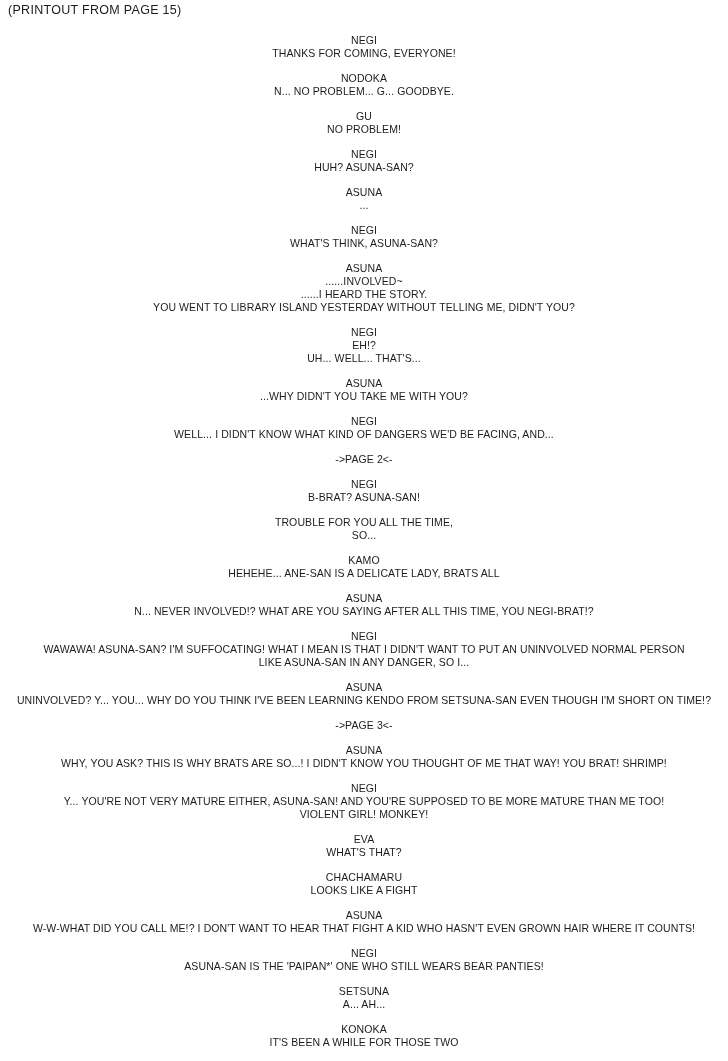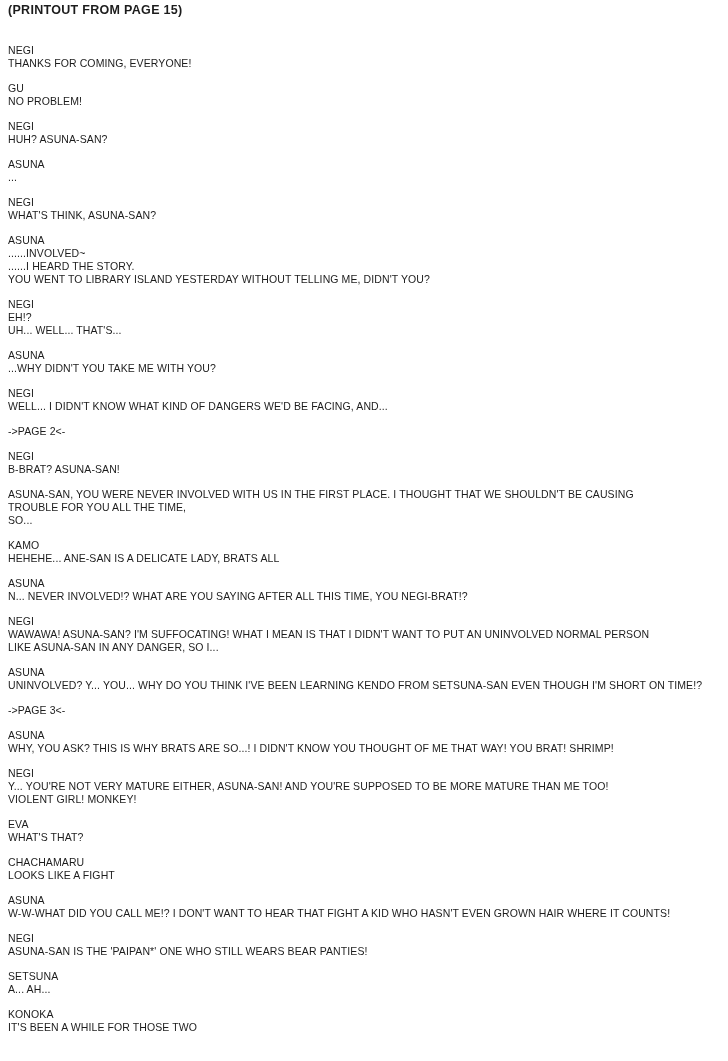--- a/index.html
+++ b/index.html
@@ -12,51 +12,56 @@
     width: 728px;
     min-height: 1061px;
     box-sizing: border-box;
     padding: 3px 8px 10px 8px;
     font-family: "Liberation Sans", sans-serif;
     color: #1c1c1c;
     background: #ffffff;
   }
   .doc-header {
     font-size: 12.5px;
-    font-weight: bold;
+    font-weight: normal;
     line-height: 15px;
     letter-spacing: 0.3px;
-    margin: 0 0 26px 0;
+    margin: 0 0 16px 0;
     white-space: pre;
   }
   .block {
     margin: 0 0 12px 0;
   }
   .line {
     font-size: 10.5px;
     line-height: 13px;
     letter-spacing: 0.1px;
     white-space: pre;
+    text-align: center;
   }
   .speaker {
     
   }
   .marker {
     
   }
 </style>
 </head>
 <body>
 
 <div class="doc">
   <div class="doc-header">(PRINTOUT FROM PAGE 15)</div>
   <div id="blocks">
       <div class="block">
         <div class="line speaker">NEGI</div>
         <div class="line dialogue">THANKS FOR COMING, EVERYONE!</div>
+      </div>
+      <div class="block">
+        <div class="line speaker">NODOKA</div>
+        <div class="line dialogue">N... NO PROBLEM... G... GOODBYE.</div>
       </div>
       <div class="block">
         <div class="line speaker">GU</div>
         <div class="line dialogue">NO PROBLEM!</div>
       </div>
       <div class="block">
         <div class="line speaker">NEGI</div>
         <div class="line dialogue">HUH? ASUNA-SAN?</div>
       </div>
       <div class="block">
@@ -87,21 +92,20 @@
         <div class="line dialogue">WELL... I DIDN'T KNOW WHAT KIND OF DANGERS WE'D BE FACING, AND...</div>
       </div>
       <div class="block">
         <div class="line marker">-&gt;PAGE 2&lt;-</div>
       </div>
       <div class="block">
         <div class="line speaker">NEGI</div>
         <div class="line dialogue">B-BRAT? ASUNA-SAN!</div>
       </div>
       <div class="block">
-        <div class="line dialogue">ASUNA-SAN, YOU WERE NEVER INVOLVED WITH US IN THE FIRST PLACE. I THOUGHT THAT WE SHOULDN'T BE CAUSING</div>
         <div class="line dialogue">TROUBLE FOR YOU ALL THE TIME,</div>
         <div class="line dialogue">SO...</div>
       </div>
       <div class="block">
         <div class="line speaker">KAMO</div>
         <div class="line dialogue">HEHEHE... ANE-SAN IS A DELICATE LADY, BRATS ALL</div>
       </div>
       <div class="block">
         <div class="line speaker">ASUNA</div>
         <div class="line dialogue">N... NEVER INVOLVED!? WHAT ARE YOU SAYING AFTER ALL THIS TIME, YOU NEGI-BRAT!?</div>

